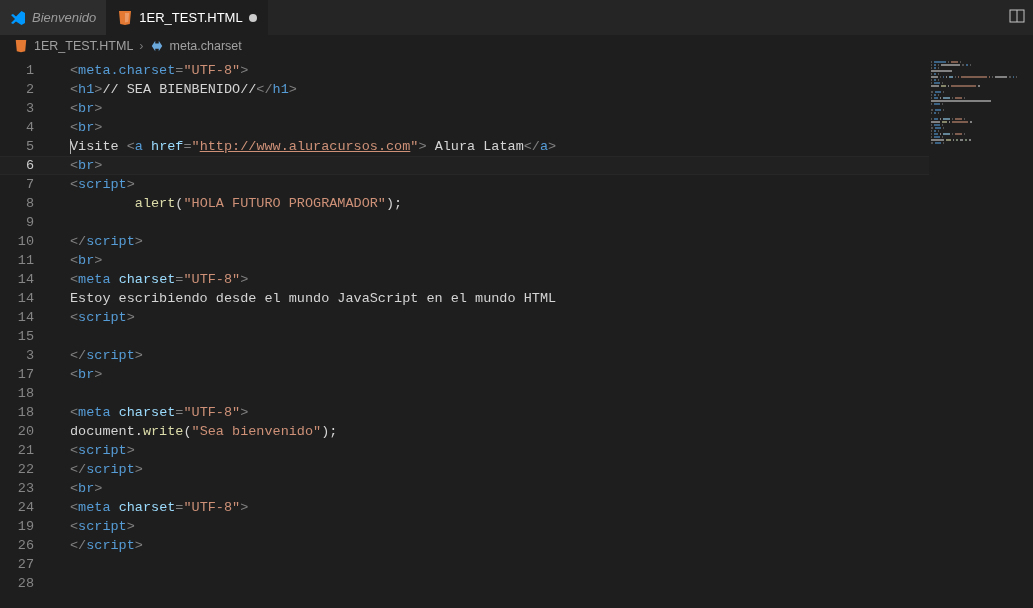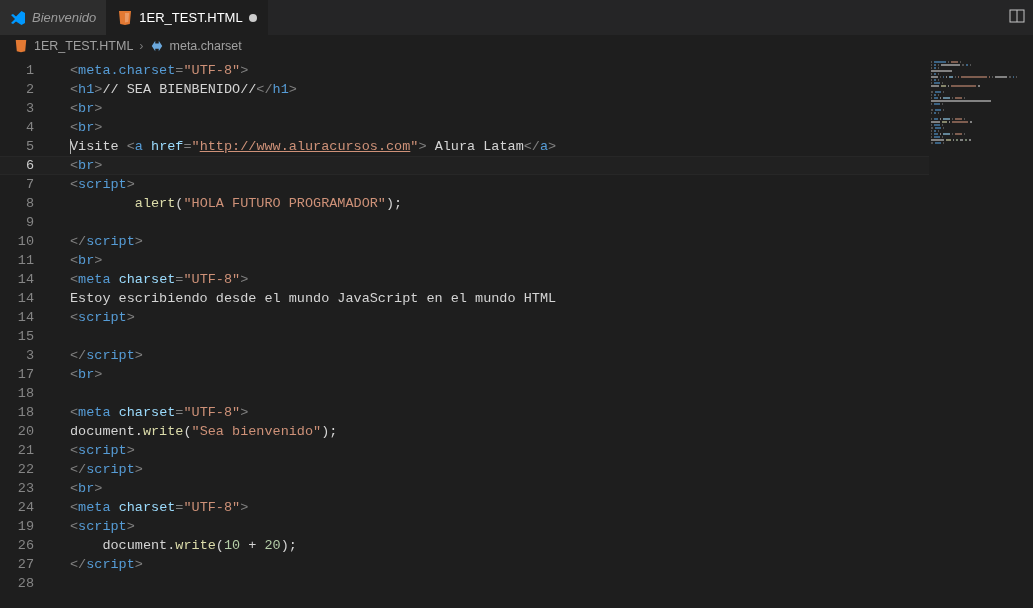--- a/index.html
+++ b/index.html
@@ -222,21 +222,20 @@
       <div class="line"><span class="tk-punc">&lt;/</span><span class="tk-tag">script</span><span class="tk-punc">&gt;</span></div>
       <div class="line"><span class="tk-punc">&lt;</span><span class="tk-tag">br</span><span class="tk-punc">&gt;</span></div>
       <div class="line"></div>
       <div class="line"><span class="tk-punc">&lt;</span><span class="tk-tag">meta</span><span class="tk-text"> </span><span class="tk-attr">charset</span><span class="tk-punc">=</span><span class="tk-str">"UTF-8"</span><span class="tk-punc">&gt;</span></div>
       <div class="line"><span class="tk-text">document.</span><span class="tk-func">write</span><span class="tk-text">(</span><span class="tk-str">"Sea bienvenido"</span><span class="tk-text">);</span></div>
       <div class="line"><span class="tk-punc">&lt;</span><span class="tk-tag">script</span><span class="tk-punc">&gt;</span></div>
       <div class="line"><span class="tk-punc">&lt;/</span><span class="tk-tag">script</span><span class="tk-punc">&gt;</span></div>
       <div class="line"><span class="tk-punc">&lt;</span><span class="tk-tag">br</span><span class="tk-punc">&gt;</span></div>
       <div class="line"><span class="tk-punc">&lt;</span><span class="tk-tag">meta</span><span class="tk-text"> </span><span class="tk-attr">charset</span><span class="tk-punc">=</span><span class="tk-str">"UTF-8"</span><span class="tk-punc">&gt;</span></div>
       <div class="line"><span class="tk-punc">&lt;</span><span class="tk-tag">script</span><span class="tk-punc">&gt;</span></div>
-      <div class="line"><span class="tk-text">    document.</span><span class="tk-func">write</span><span class="tk-text">(</span><span class="tk-num">10</span><span class="tk-text"> + </span><span class="tk-num">20</span><span class="tk-text">);</span></div>
       <div class="line"><span class="tk-punc">&lt;/</span><span class="tk-tag">script</span><span class="tk-punc">&gt;</span></div>
     </div>
   <div class="minimap" id="minimap">
       <div class="mm-line">
         <div class="mm-seg" style="width: 1px; background: rgb(128, 128, 128);"></div>
         <div class="mm-seg" style="width: 12px; background: rgb(86, 156, 214);"></div>
         <div class="mm-seg" style="width: 1px; background: rgb(128, 128, 128);"></div>
         <div class="mm-seg" style="width: 7px; background: rgb(206, 145, 120);"></div>
         <div class="mm-seg" style="width: 1px; background: rgb(128, 128, 128);"></div>
       </div>

